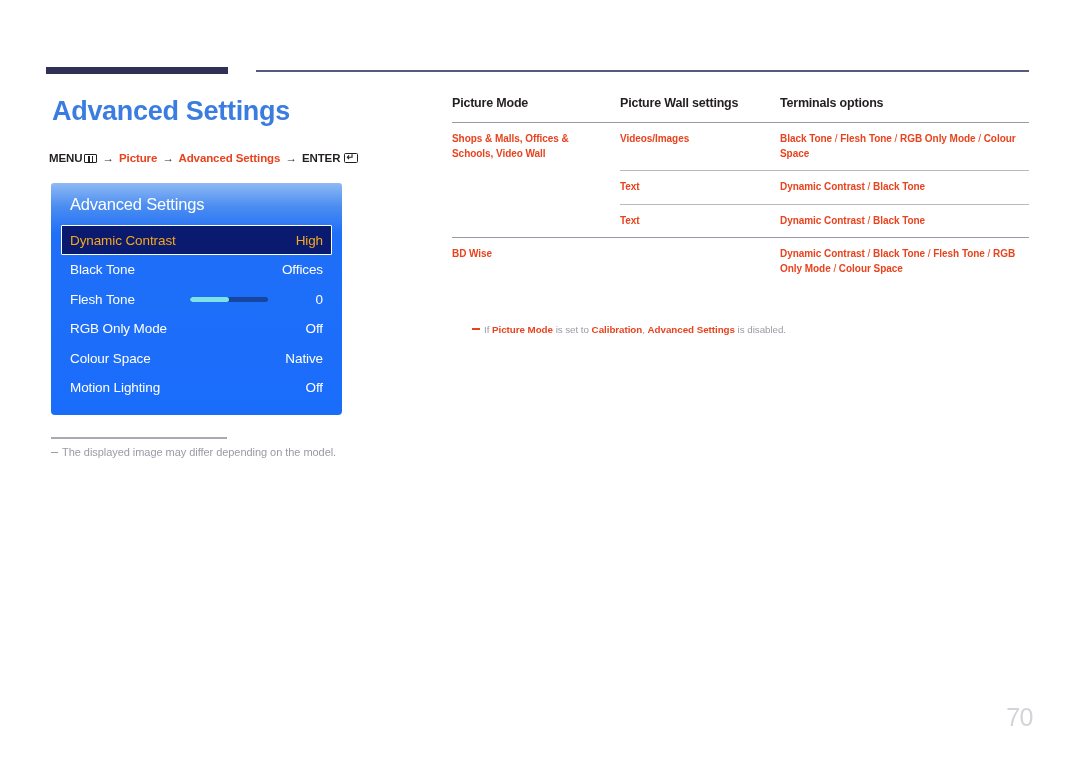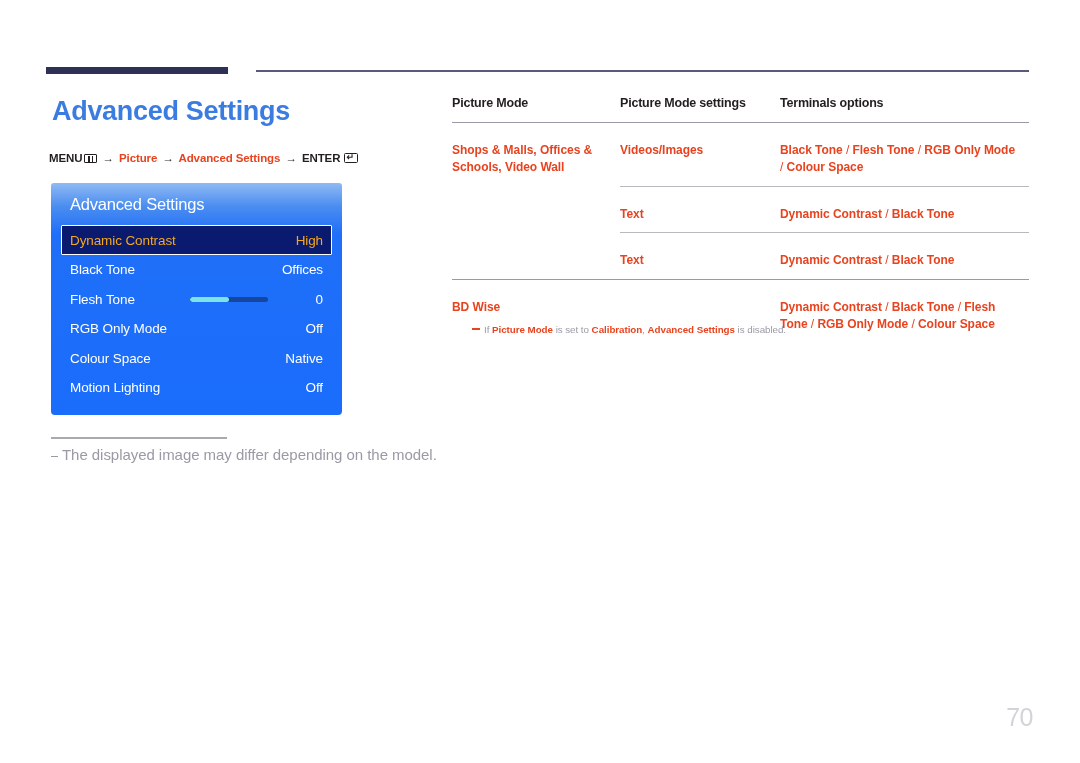--- a/index.html
+++ b/index.html
@@ -195,21 +195,21 @@
     left: 51px;
     top: 437px;
     width: 176px;
     height: 1.5px;
     background: #a9a9b4;
   }
   .foot-note {
     position: absolute;
     left: 51px;
     top: 446px;
-    font-size: 15px;
+    font-size: 11px;
     color: #9a9aa6;
     white-space: nowrap;
     letter-spacing: -0.05px;
   }
   .foot-note .dash {
     display: inline-block;
     width: 7px;
     height: 1.3px;
     background: #9a9aa6;
     vertical-align: 3px;
@@ -237,25 +237,25 @@
     font-size: 12.5px;
     font-weight: bold;
     color: #231f20;
     padding: 0 0 12px 0;
     vertical-align: top;
     letter-spacing: -0.2px;
   }
   .tbl thead tr { border-bottom: 1.6px solid #58585b; }
 
   .tbl td {
-    font-size: 12px;
+    font-size: 10px;
     font-weight: bold;
     color: #e8431f;
     vertical-align: top;
-    padding: 19px 10px 9px 0;
+    padding: 9px 10px 9px 0;
     line-height: 1.45;
     letter-spacing: -0.05px;
     margin-left: 9px;
   }
   .sep-full { border-top: 1.1px solid #9a9aa6; }
   .sep-partial-blank { border-top: none; }
   .sep-partial { border-top: 1.1px solid #b9b9c0; }
 
   .tbl .slash {
     font-weight: normal;
@@ -358,21 +358,21 @@
 <div class="table-wrap">
   <table class="tbl">
     <colgroup>
       <col class="c1">
         <col class="c2">
         <col class="c3">
     </colgroup>
     <thead>
       <tr>
         <th>Picture Mode</th>
-        <th>Picture Mode settings</th>
+        <th>Picture Wall settings</th>
         <th>Terminals options</th>
       </tr>
     </thead>
     <tbody id="tbl-body">
         <tr>
           <td class="sep-full">Shops &amp; Malls, Offices &amp; Schools, Video Wall</td>
           <td class="sep-full">Videos/Images</td>
           <td class="sep-full">Black Tone <span class="slash">/</span> Flesh Tone <span class="slash">/</span> RGB Only Mode <span class="slash">/</span> Colour Space</td>
         </tr>
         <tr>

